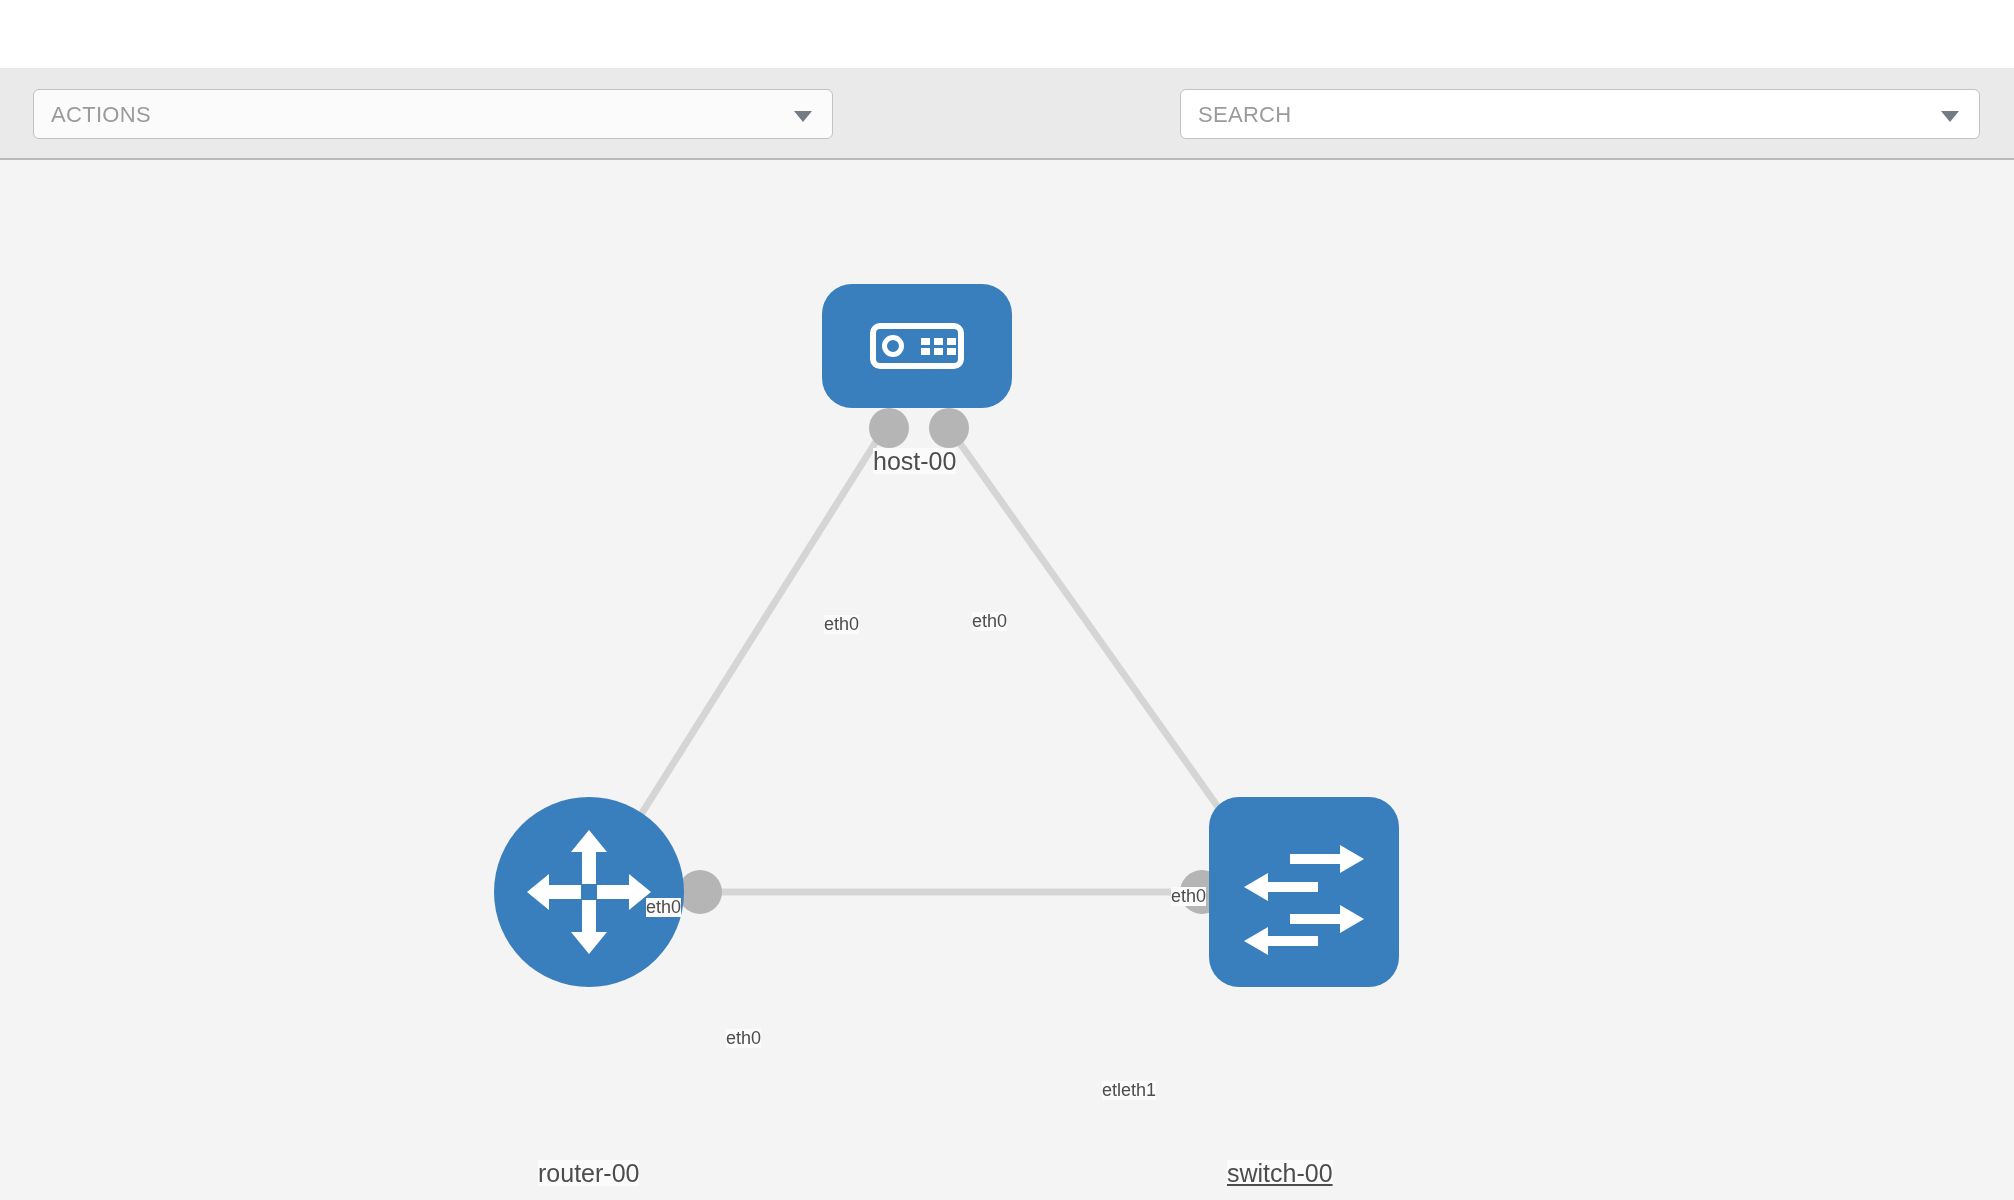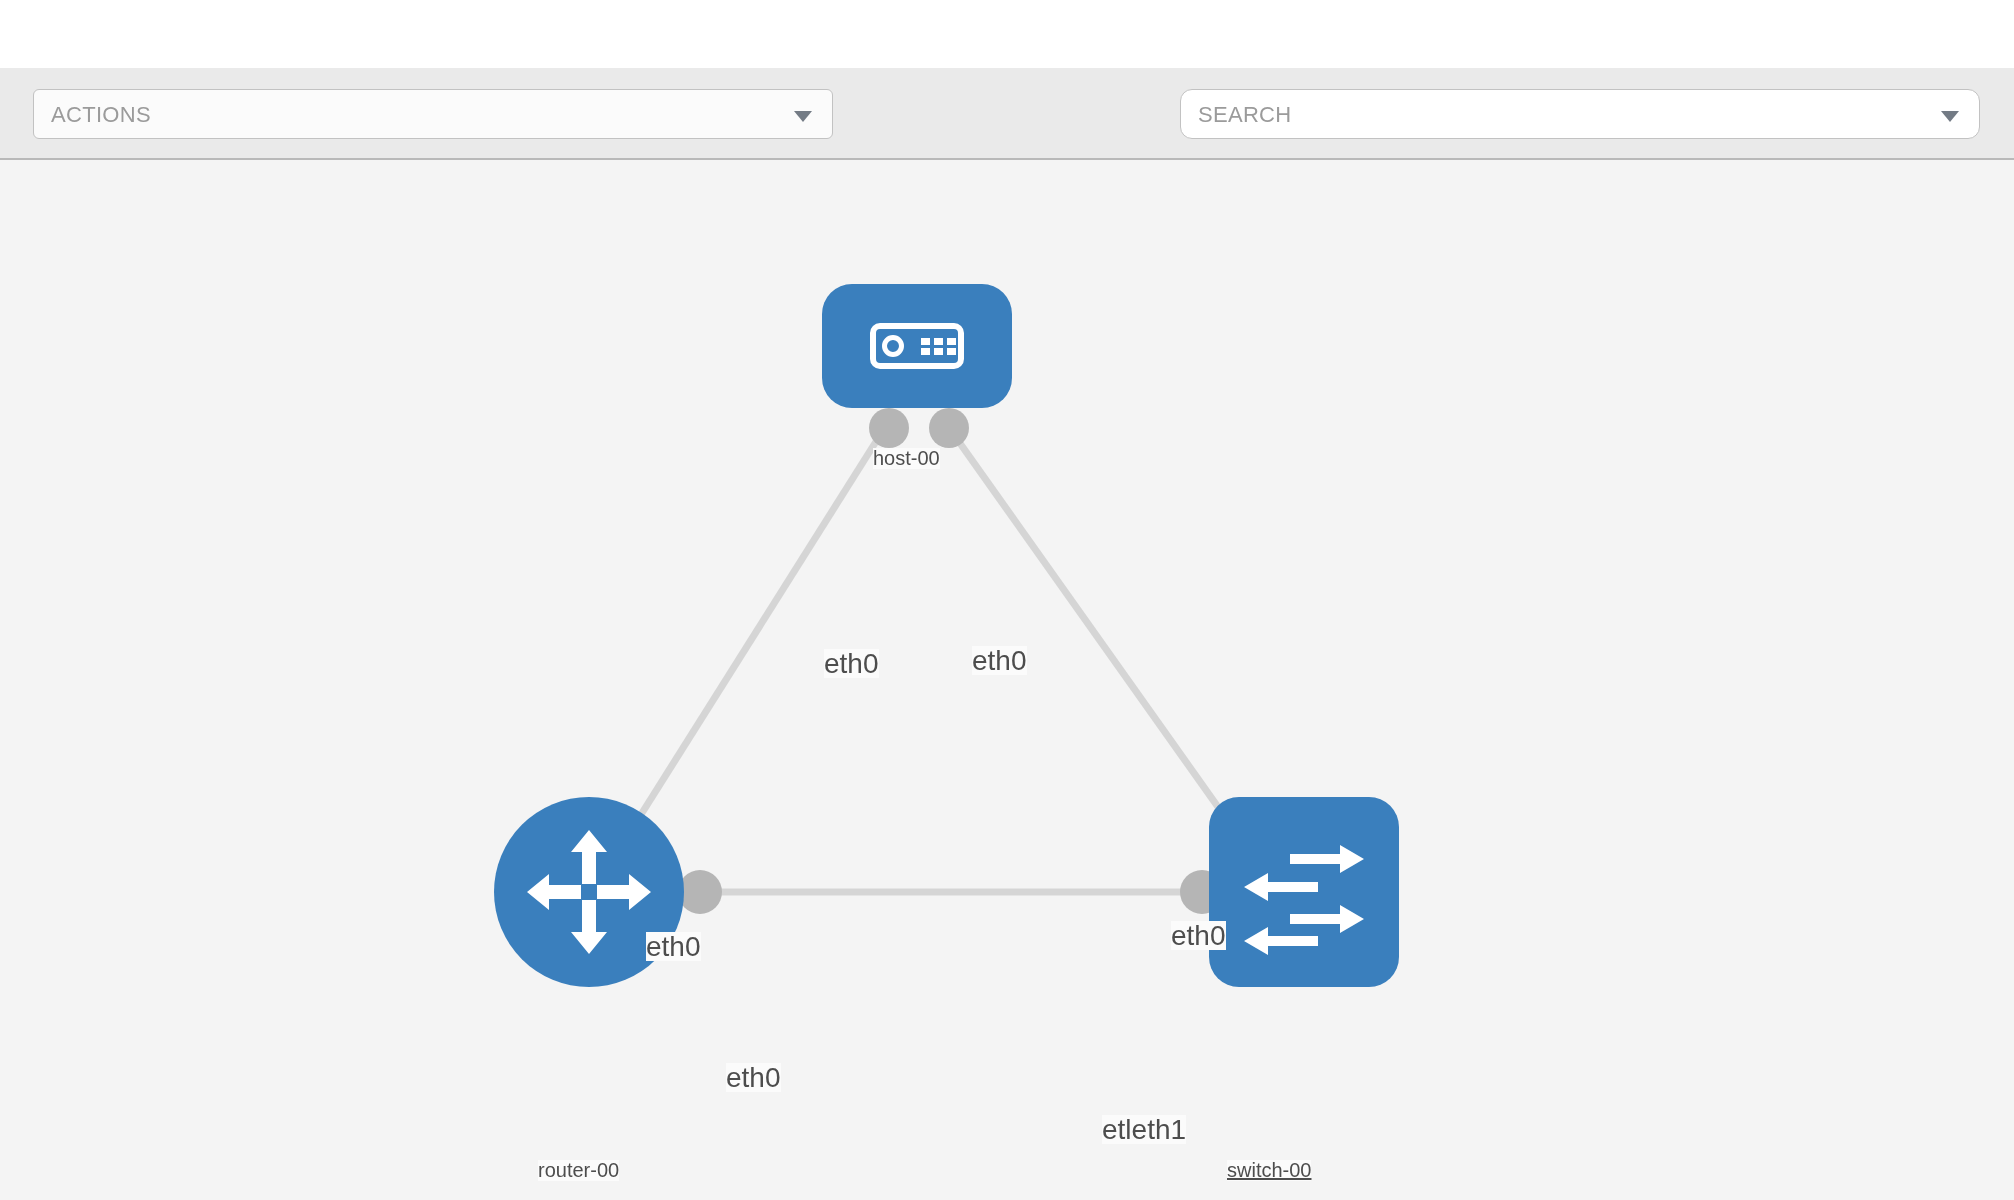--- a/index.html
+++ b/index.html
@@ -62,21 +62,21 @@
     width: 40px; height: 40px; cursor: pointer;
   }
   .tool-wrench { left: 1043px; }
   .tool-key    { left: 1110px; }
 
   .search-select {
     position: absolute; left: 1180px; top: 21px;
     width: 800px; height: 50px;
     background: #ffffff;
     border: 1px solid #c2c2c2;
-    border-radius: 12px;
+    border-radius: 6px;
   }
   .search-label {
     position: absolute; left: 17px; top: 12px;
     font-size: 22px; color: #9b9b9b;
     letter-spacing: 0.3px;
   }
 
   
   .canvas {
     position: absolute; left: 0; top: 160px;
@@ -87,22 +87,22 @@
   .topology-svg { position: absolute; left: 0; top: 0; }
 
   
   .nlabel {
     position: absolute;
     background: #fbfbfb;
     color: #4d4d4d;
     white-space: nowrap;
     line-height: 1.05;
   }
-  .nlabel.name { font-size: 20px; }
-  .nlabel.iface { font-size: 28px; margin-top: 34px; }
+  .nlabel.name { font-size: 25px; }
+  .nlabel.iface { font-size: 18px; }
 </style>
 </head>
 <body>
 
 <div id="app">
 
 
   <div class="toolbar">
 
     <div class="actions-select">

